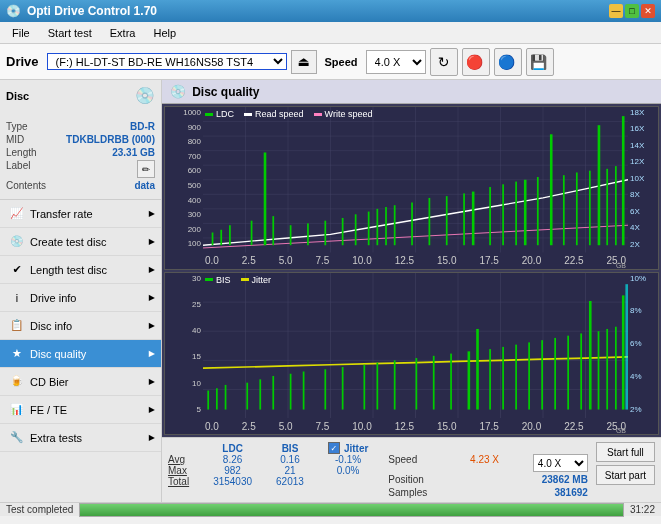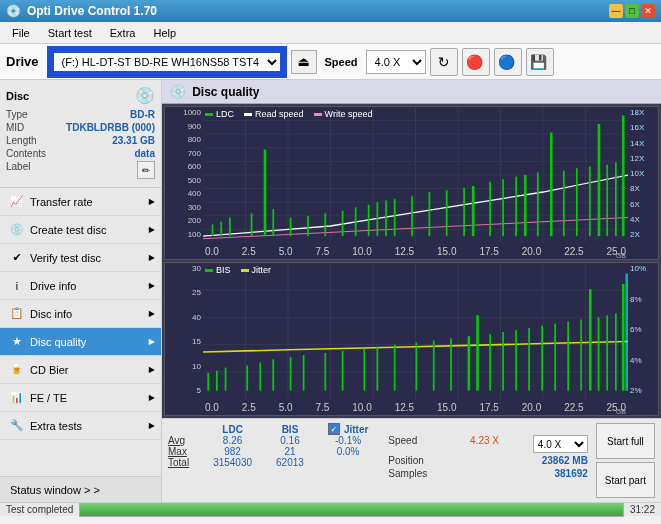--- a/index.html
+++ b/index.html
@@ -14,33 +14,33 @@
     .title-btn.maximize { background: #50c040; }
     .title-btn.close { background: #e05030; color: white; }
 
     
     .menu-bar { background: #f0f0f0; border-bottom: 1px solid #ccc; height: 22px; display: flex; align-items: center; padding: 0 4px; gap: 2px; }
     .menu-item { padding: 2px 8px; cursor: pointer; font-size: 11px; border-radius: 2px; }
 
     
     .toolbar { background: #f8f8f8; border-bottom: 1px solid #ccc; height: 36px; display: flex; align-items: center; padding: 0 6px; gap: 4px; }
     .toolbar-label { font-size: 13px; font-weight: bold; margin-right: 4px; }
-    .drive-select { height: 32px; font-size: 11px; flex: 1; max-width: 240px; border: 7px solid #1d4ed8; background: white; padding: 0 4px; }
+    .drive-select { height: 17px; font-size: 11px; flex: 1; max-width: 240px; border: 1px solid #1d4ed8; background: white; padding: 0 4px; }
     .eject-btn { width: 26px; height: 24px; border: 1px solid #aaa; background: #f0f0f0; cursor: pointer; display: flex; align-items: center; justify-content: center; font-size: 13px; }
     .speed-label { font-size: 11px; font-weight: bold; margin: 0 4px; }
     .speed-select { height: 24px; font-size: 11px; border: 1px solid #aaa; background: white; padding: 0 4px; width: 60px; }
     .toolbar-icon-btn { width: 28px; height: 28px; border: 1px solid #aaa; background: #f0f0f0; cursor: pointer; display: flex; align-items: center; justify-content: center; font-size: 14px; border-radius: 2px; }
 
     
     .main { display: flex; height: calc(524px - 22px - 22px - 36px - 22px); }
 
     
     .sidebar { width: 162px; background: #e8e8e8; border-right: 1px solid #ccc; display: flex; flex-direction: column; }
     .disc-info-panel { padding: 6px; border-bottom: 1px solid #ccc; background: #e8e8e8; }
-    .disc-title { display: flex; align-items: center; justify-content: space-between; margin-bottom: 4px; gap: 40px; }
+    .disc-title { display: flex; align-items: center; justify-content: space-between; margin-bottom: 16px; gap: 40px; }
     .disc-title-text { font-weight: bold; font-size: 11px; }
     .disc-icon { font-size: 16px; }
     .disc-row { display: flex; justify-content: space-between; margin-bottom: 2px; font-size: 10px; }
     .disc-row-label { color: #444; }
     .disc-row-value { color: #1a5fb4; font-weight: bold; margin-left: 12px; }
     .label-edit { width: 18px; height: 18px; background: #f0f0f0; border: 1px solid #aaa; cursor: pointer; display: flex; align-items: center; justify-content: center; font-size: 10px; }
     .sidebar-nav { flex: 1; display: flex; flex-direction: column; }
     .nav-item { height: 28px; display: flex; align-items: center; padding: 0 10px; cursor: pointer; font-size: 11px; gap: 6px; border-bottom: 1px solid #d8d8d8; position: relative; }
     .nav-item.active { background: #3a8fd4; color: white; }
     .nav-item .nav-icon { width: 14px; height: 14px; display: flex; align-items: center; justify-content: center; font-size: 11px; }
@@ -65,21 +65,21 @@
     .stats-bar { background: #e8e8e8; border-top: 1px solid #ccc; padding: 4px 6px; display: flex; align-items: flex-start; gap: 8px; font-size: 10px; }
     .stats-table { border-collapse: collapse; }
     .stats-table td { text-align: center; padding: 0 12px; color: #1a5fb4; }
     .stats-table td.label { color: #333; text-align: left; padding-left: 0; text-decoration: underline; }
     .jitter-section { display: flex; align-items: center; gap: 4px; }
     .checkbox { width: 12px; height: 12px; border: 1px solid #666; background: #3a7fd4; display: flex; align-items: center; justify-content: center; color: white; font-size: 8px; }
     .right-stat-row { display: flex; justify-content: space-between; gap: 20px; }
     .stat-label { color: #333; }
     .stat-value { color: #1a5fb4; font-weight: bold; }
     .start-buttons { display: flex; flex-direction: column; gap: 3px; margin-left: auto; }
-    .start-btn { height: 36px; font-size: 10px; border: 1px solid #aaa; background: #f0f0f0; cursor: pointer; padding: 0 8px; white-space: nowrap; }
+    .start-btn { height: 20px; font-size: 10px; border: 1px solid #aaa; background: #f0f0f0; cursor: pointer; padding: 0 8px; white-space: nowrap; }
     .speed-display { color: #e05000; font-weight: normal; margin-left: 19px; }
     .speed-select-small { height: 18px; font-size: 10px; border: 1px solid #aaa; background: white; width: 55px; }
 
     
     .status-bar { height: 14px; background: #e8e8e8; border-top: 1px solid #ccc; display: flex; align-items: center; padding: 0 6px; gap: 6px; }
     .progress-bar-outer { flex: 1; height: 14px; border: 1px solid #aaa; background: #d0d0d0; }
     .progress-bar-inner { height: 100%; background: linear-gradient(to bottom, #70d070, #40a040); }
     .status-text { font-size: 10px; color: #333; }
     .time-text { font-size: 10px; color: #333; margin-left: auto; }
 
@@ -147,43 +147,43 @@
       </div>
       <div class="disc-row">
         <span class="disc-row-label">MID</span>
         <span class="disc-row-value">TDKBLDRBB (000)</span>
       </div>
       <div class="disc-row">
         <span class="disc-row-label">Length</span>
         <span class="disc-row-value">23.31 GB</span>
       </div>
       <div class="disc-row">
+        <span class="disc-row-label">Label</span>
+        <button class="label-edit">✏</button>
+      </div>
+      <div class="disc-row">
         <span class="disc-row-label">Contents</span>
         <span class="disc-row-value">data</span>
       </div>
-      <div class="disc-row">
-        <span class="disc-row-label">Label</span>
-        <button class="label-edit">✏</button>
-      </div>
     </div>
 
     <div class="sidebar-nav">
       <div class="nav-item">
         <span class="nav-icon">📈</span>
         <span>Transfer rate</span>
         <span class="nav-arrow">▶</span>
       </div>
       <div class="nav-item">
         <span class="nav-icon">💿</span>
         <span>Create test disc</span>
         <span class="nav-arrow">▶</span>
       </div>
       <div class="nav-item">
         <span class="nav-icon">✔</span>
-        <span>Verify test disc</span>
+        <span>Length test disc</span>
         <span class="nav-arrow">▶</span>
       </div>
       <div class="nav-item">
         <span class="nav-icon">ℹ</span>
         <span>Drive info</span>
         <span class="nav-arrow">▶</span>
       </div>
       <div class="nav-item">
         <span class="nav-icon">📋</span>
         <span>Disc info</span>
@@ -204,23 +204,20 @@
         <span>FE / TE</span>
         <span class="nav-arrow">▶</span>
       </div>
       <div class="nav-item">
         <span class="nav-icon">🔧</span>
         <span>Extra tests</span>
         <span class="nav-arrow">▶</span>
       </div>
     </div>
 
-    <div class="status-window-btn">
-      <span>Status window &gt; &gt;</span>
-    </div>
   </div>
 
   <div class="content">
 
     <div class="disc-quality-header">
       <span class="dq-icon">💿</span>
       <span class="dq-title">Disc quality</span>
     </div>
 
     <div class="charts-container">

